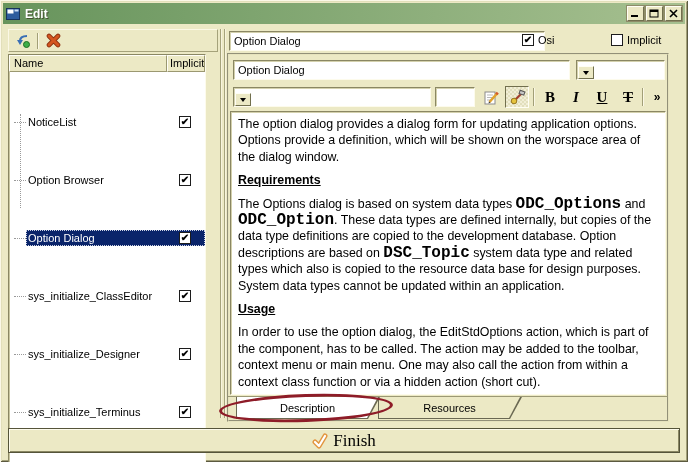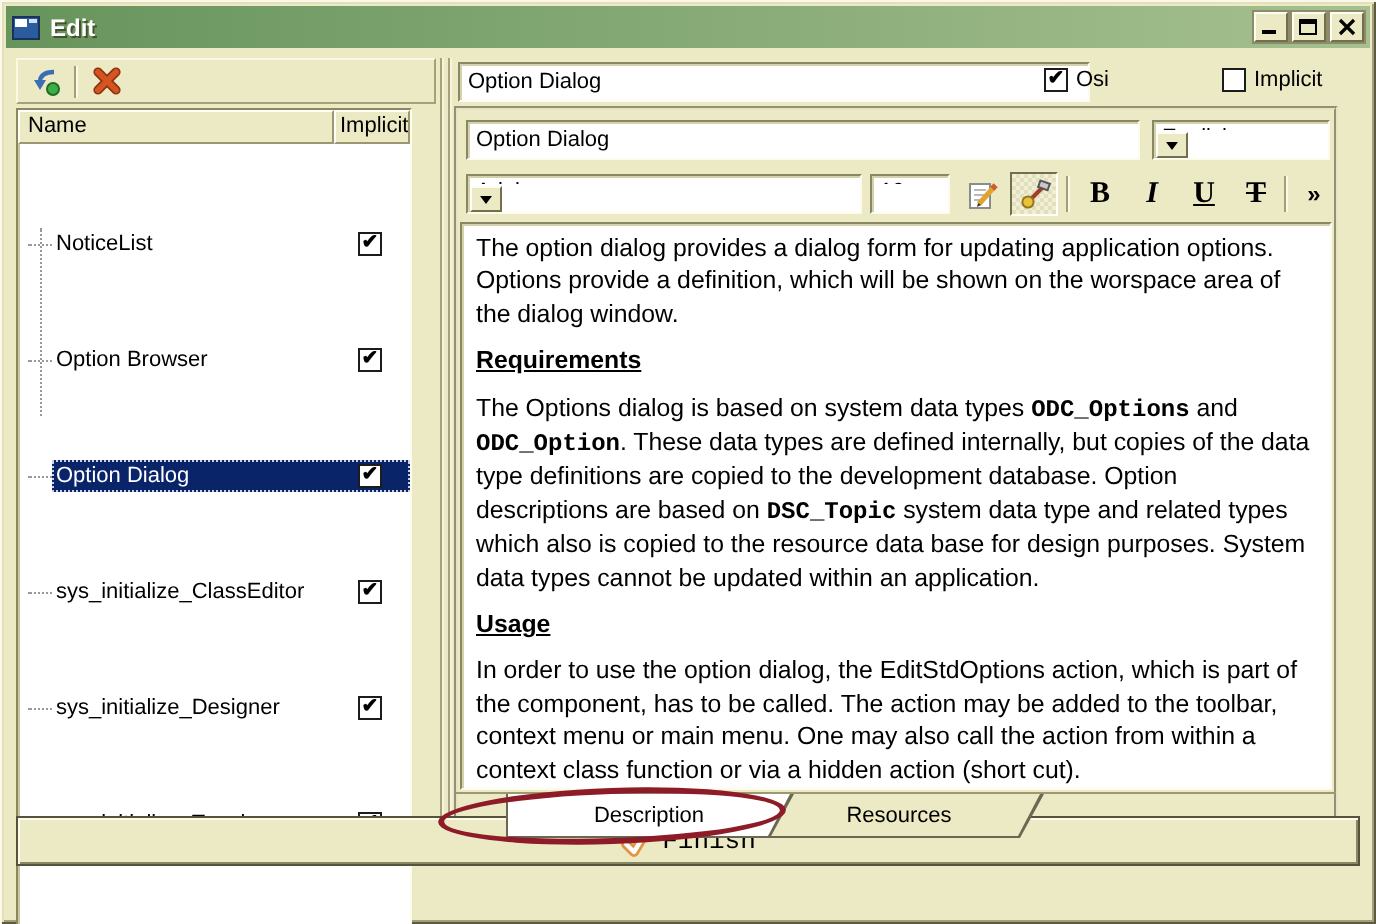--- a/index.html
+++ b/index.html
@@ -118,47 +118,47 @@
   
   .rich-text{
     position:absolute;left:230px;top:111px;width:436px;height:284px;background:#fff;
     border:1px solid;border-color:#8a8763 #fdfbec #fdfbec #8a8763;
     box-shadow:inset 1px 1px 0 #d4d1ad;
     padding:4px 7px;overflow:hidden;
     font-size:12.4px;line-height:16.4px;color:#000;
   }
   .rt-p{margin:0 0 7px 0;}
   .rt-h{margin:2px 0 7px 0;font-weight:bold;text-decoration:underline;}
-  .mono{font-family:"Liberation Mono",monospace;font-weight:bold;font-size:12px;}
+  .mono{font-family:"Liberation Mono",monospace;font-weight:bold;font-size:16px;}
   
   .tabstrip{position:absolute;left:228px;top:396px;width:440px;height:25px;border-top:1px solid #9b9874;}
   .tab{position:absolute;top:0;height:22px;}
-  .tab:nth-child(1){left:25px;width:144px;z-index:3;text-align:right;}
+  .tab:nth-child(1){left:8px;width:144px;z-index:3;text-align:right;}
   .tab:nth-child(2){left:150px;width:144px;z-index:1;}
   .tab-border{position:absolute;inset:0;background:#6a6852;clip-path:polygon(0 0,100% 0,calc(100% - 12px) 100%,0 100%);}
   .tab-face{
     position:absolute;left:1px;top:0;right:2px;bottom:1px;background:var(--window-bg,#ece9c5);
     clip-path:polygon(0 0,100% 0,calc(100% - 11px) 100%,0 100%);
     display:flex;align-items:center;justify-content:center;font-size:11px;
   }
   .tab.active .tab-face{background:#fff;}
   
   .annotation{
     position:absolute;left:219px;top:394px;width:174px;height:28px;
     border:3px solid var(--annotation,#8e1c28);border-radius:50%;
     transform:rotate(-2deg);z-index:10;pointer-events:none;
   }
   
   .finish-btn{
-    position:absolute;left:8px;top:408px;width:672px;height:25px;
+    position:absolute;left:8px;top:428px;width:672px;height:25px;
     background:var(--window-bg,#ece9c5);
     border:1px solid #55543a;
     box-shadow:inset 1px 1px 0 #fdfbec, inset -1px -1px 0 #8a8763;
     display:flex;align-items:center;justify-content:center;gap:5px;
-    font-family:Liberation Mono, monospace;font-size:13px;color:#000;
+    font-family:Liberation Serif, serif;font-size:17px;color:#000;
   }
 </style>
 </head>
 <body>
 
 <div class="window">
 
   <div class="titlebar">
     <svg class="app-icon" viewBox="0 0 14 12">
       <rect x="0.5" y="0.5" width="13" height="11" fill="#2d5c9e" stroke="#17335c"></rect>

